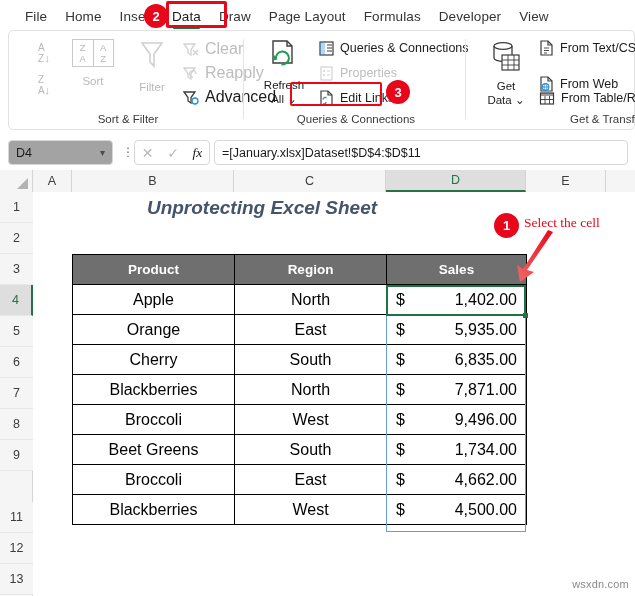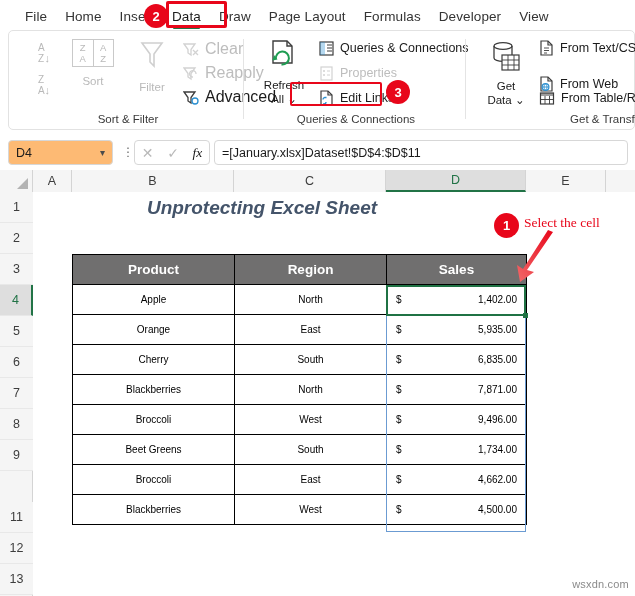--- a/index.html
+++ b/index.html
@@ -83,21 +83,21 @@
   .g-gt { left:460px; width:170px; }
   .getdata { position:absolute; left:8px; top:10px; width:58px; text-align:center; }
   .grow { position:absolute; left:70px; display:flex; align-items:center; gap:6px; height:22px; }
   .grow span.lbl { font-size:12.5px; color:#1b1b1b; white-space:nowrap; }
   .gt-label { position:absolute; bottom:4px; right:-2px; font-size:11.5px; color:#3a3a3a; white-space:nowrap; }
 
   
   .fbar { position:absolute; left:0; top:138px; width:635px; height:30px; background:#fff; }
   .namebox {
     position:absolute; left:8px; top:2px; width:105px; height:25px;
-    border:1px solid #d7d7d7; border-radius:4px; background:#fdba74;
+    border:1px solid #d7d7d7; border-radius:4px; background:#a3a3a3;
     display:flex; align-items:center; padding:0 7px; font-size:12.5px; color:#1b1b1b;
   }
   .namebox .nbv { flex:1; }
   .nb-chev { color:#4b4b4b; font-size:10px; }
   .vdots { position:absolute; left:122px; top:8px; font-size:12px; color:#6a6a6a; line-height:13px; letter-spacing:0; }
   .fxgroup {
     position:absolute; left:134px; top:2px; width:76px; height:25px;
     border:1px solid #d7d7d7; border-radius:4px; background:#fff;
     display:flex; align-items:center; justify-content:space-around;
   }
@@ -136,21 +136,21 @@
     position:absolute; left:72px; top:22px; width:380px; height:32px;
     display:flex; align-items:center; justify-content:center;
     font-size:19px; font-weight:bold; font-style:italic; color:#44546a;
     white-space:nowrap;
   }
 
   
   .tbl { position:absolute; border-collapse:collapse; }
   .tbl td {
     border:1px solid #000;
-    font-size:10px; color:#000; height:30px;
+    font-size:16px; color:#000; height:30px;
   }
   .tbl td.hd {
     background:#706f6f; color:#fff; font-weight:bold; text-align:center;
     font-size:13.5px; border-color:#000;
   }
   .tbl td.txt { text-align:center; }
   .tbl td.num { text-align:right; padding-right:9px; position:relative; }
   .tbl td.num .dol { position:absolute; left:9px; }
 
   

